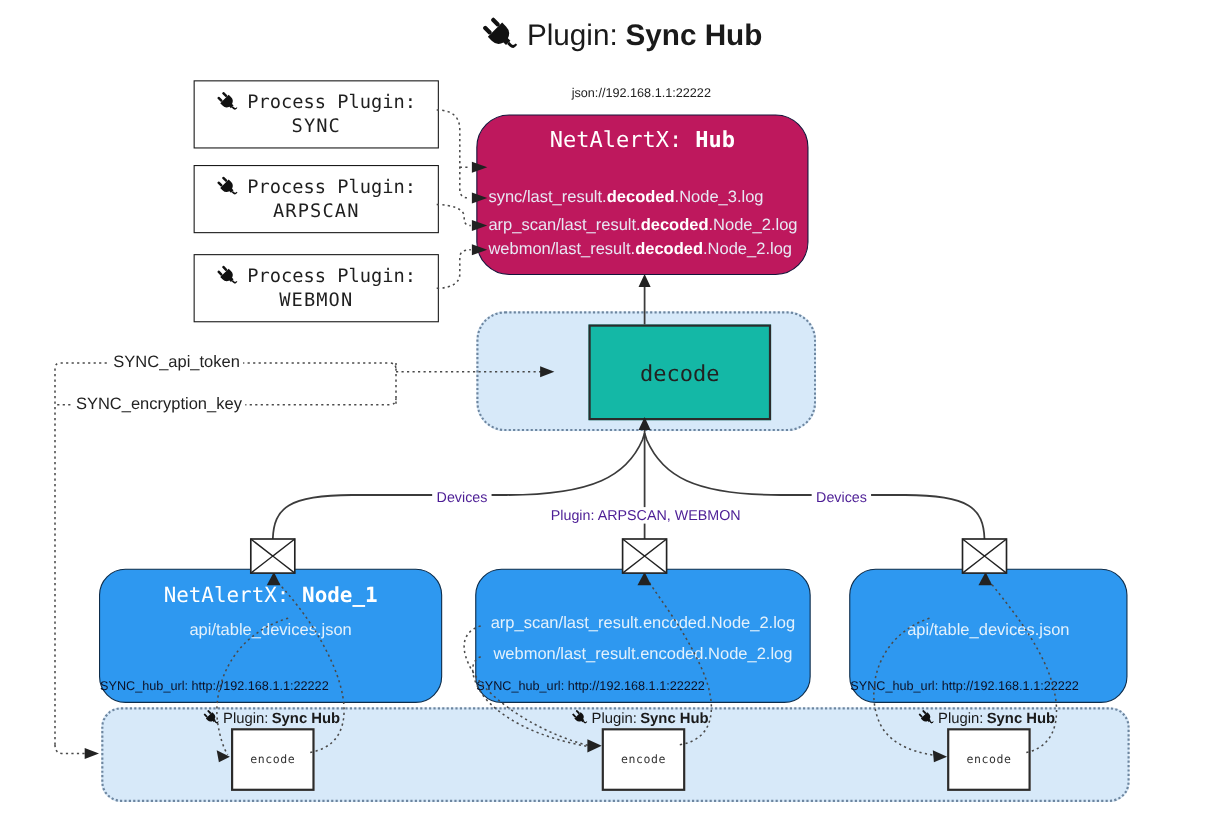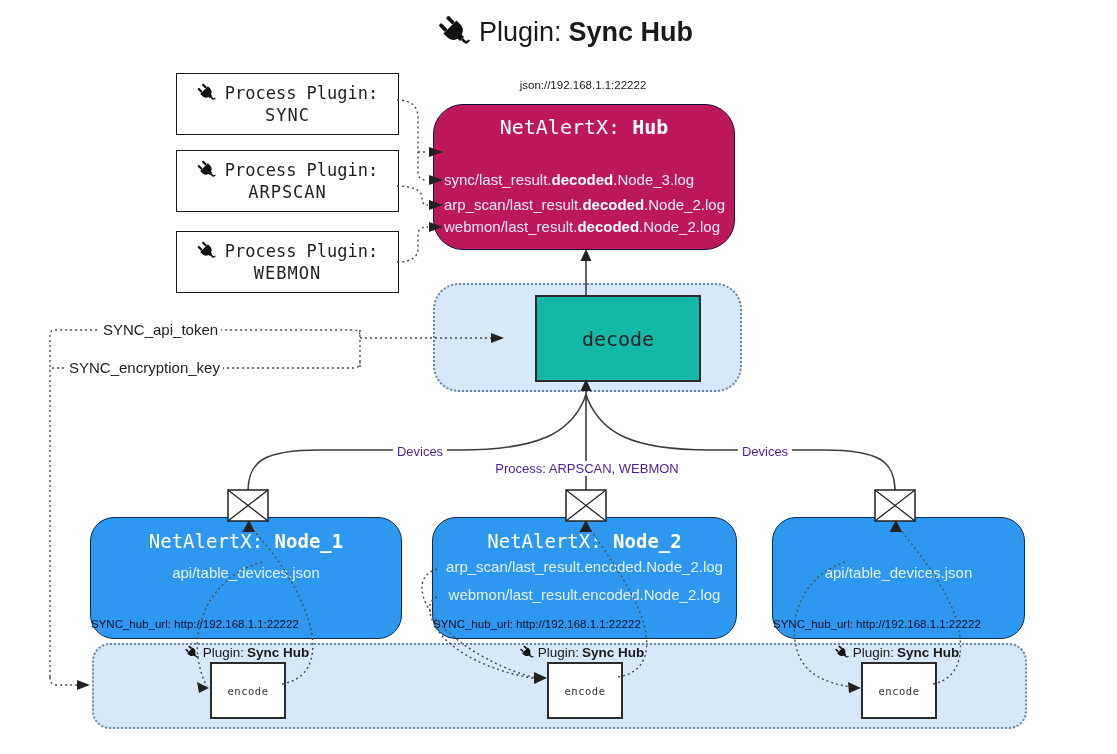--- a/index.html
+++ b/index.html
@@ -113,21 +113,20 @@
 
   <div id="decode-wrap" class="abs bluebox"></div>
   <div id="decode-box" class="abs mono">decode</div>
 
   <div class="node abs" style="left:90px;width:310px">
     <div class="n-title mono"><span>NetAlertX: </span><b>Node_1</b></div>
     <div class="nline" style="top:46px">api/table_devices.json</div>
     <div class="n-footer">SYNC_hub_url: http://192.168.1.1:22222</div>
   </div>
   <div class="node abs" style="left:432px;width:303px">
-    <div class="n-title mono"><span>NetAlertX: </span><b>Node_2</b></div>
     <div class="nline" style="top:40px">arp_scan/last_result.encoded.Node_2.log</div>
     <div class="nline" style="top:68px">webmon/last_result.encoded.Node_2.log</div>
     <div class="n-footer">SYNC_hub_url: http://192.168.1.1:22222</div>
   </div>
   <div class="node abs" style="left:772px;width:251px">
     <div class="nline" style="top:46px">api/table_devices.json</div>
     <div class="n-footer">SYNC_hub_url: http://192.168.1.1:22222</div>
   </div>
 
   <div id="encode-wrap" class="abs bluebox"></div>
@@ -214,14 +213,14 @@
       <path d="M875,490 L895,505.5 L915,490 M875,521 L895,505.5 L915,521" fill="none" stroke="#222" stroke-width="1.3"></path>
     </g>
   </g>
 </svg>
 
 <div id="labels">
   <div class="keylabel abs" style="left:100px;top:321px">SYNC_api_token</div>
   <div class="keylabel abs" style="left:66px;top:359px">SYNC_encryption_key</div>
   <div class="edge-label abs" style="left:420px;top:444px;transform:translateX(-50%)">Devices</div>
   <div class="edge-label abs" style="left:765px;top:444px;transform:translateX(-50%)">Devices</div>
-  <div class="edge-label abs" style="left:587px;top:461px;transform:translateX(-50%)">Process: ARPSCAN, WEBMON</div>
+  <div class="edge-label abs" style="left:587px;top:461px;transform:translateX(-50%)">Plugin: ARPSCAN, WEBMON</div>
 </div>
 
 </body></html>

